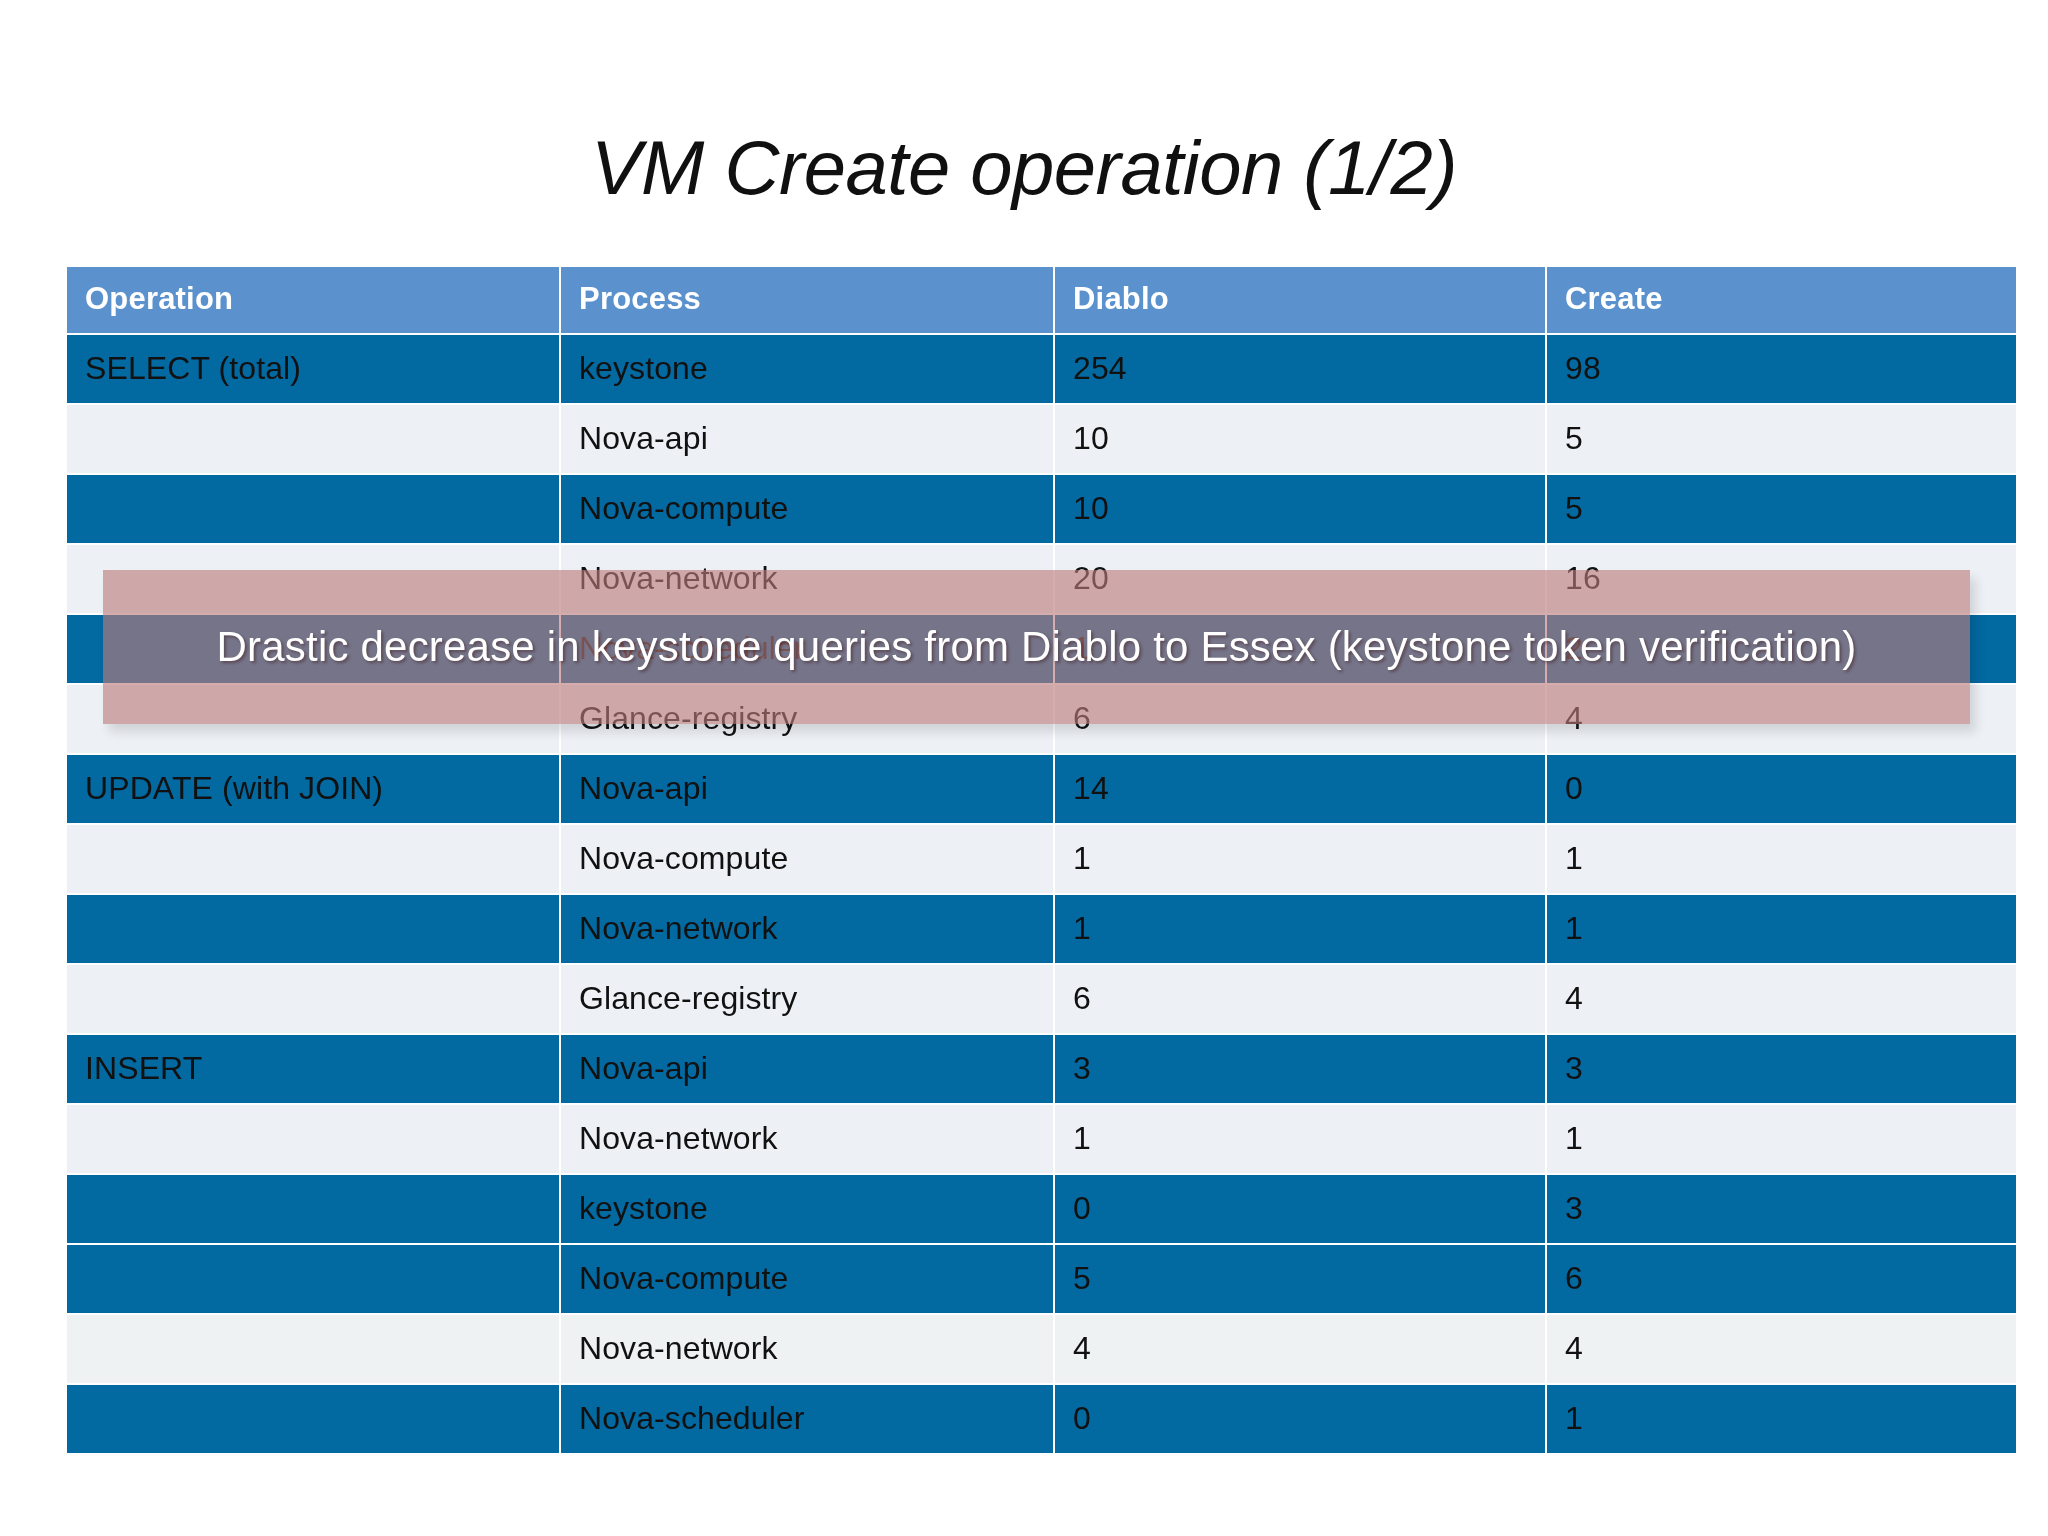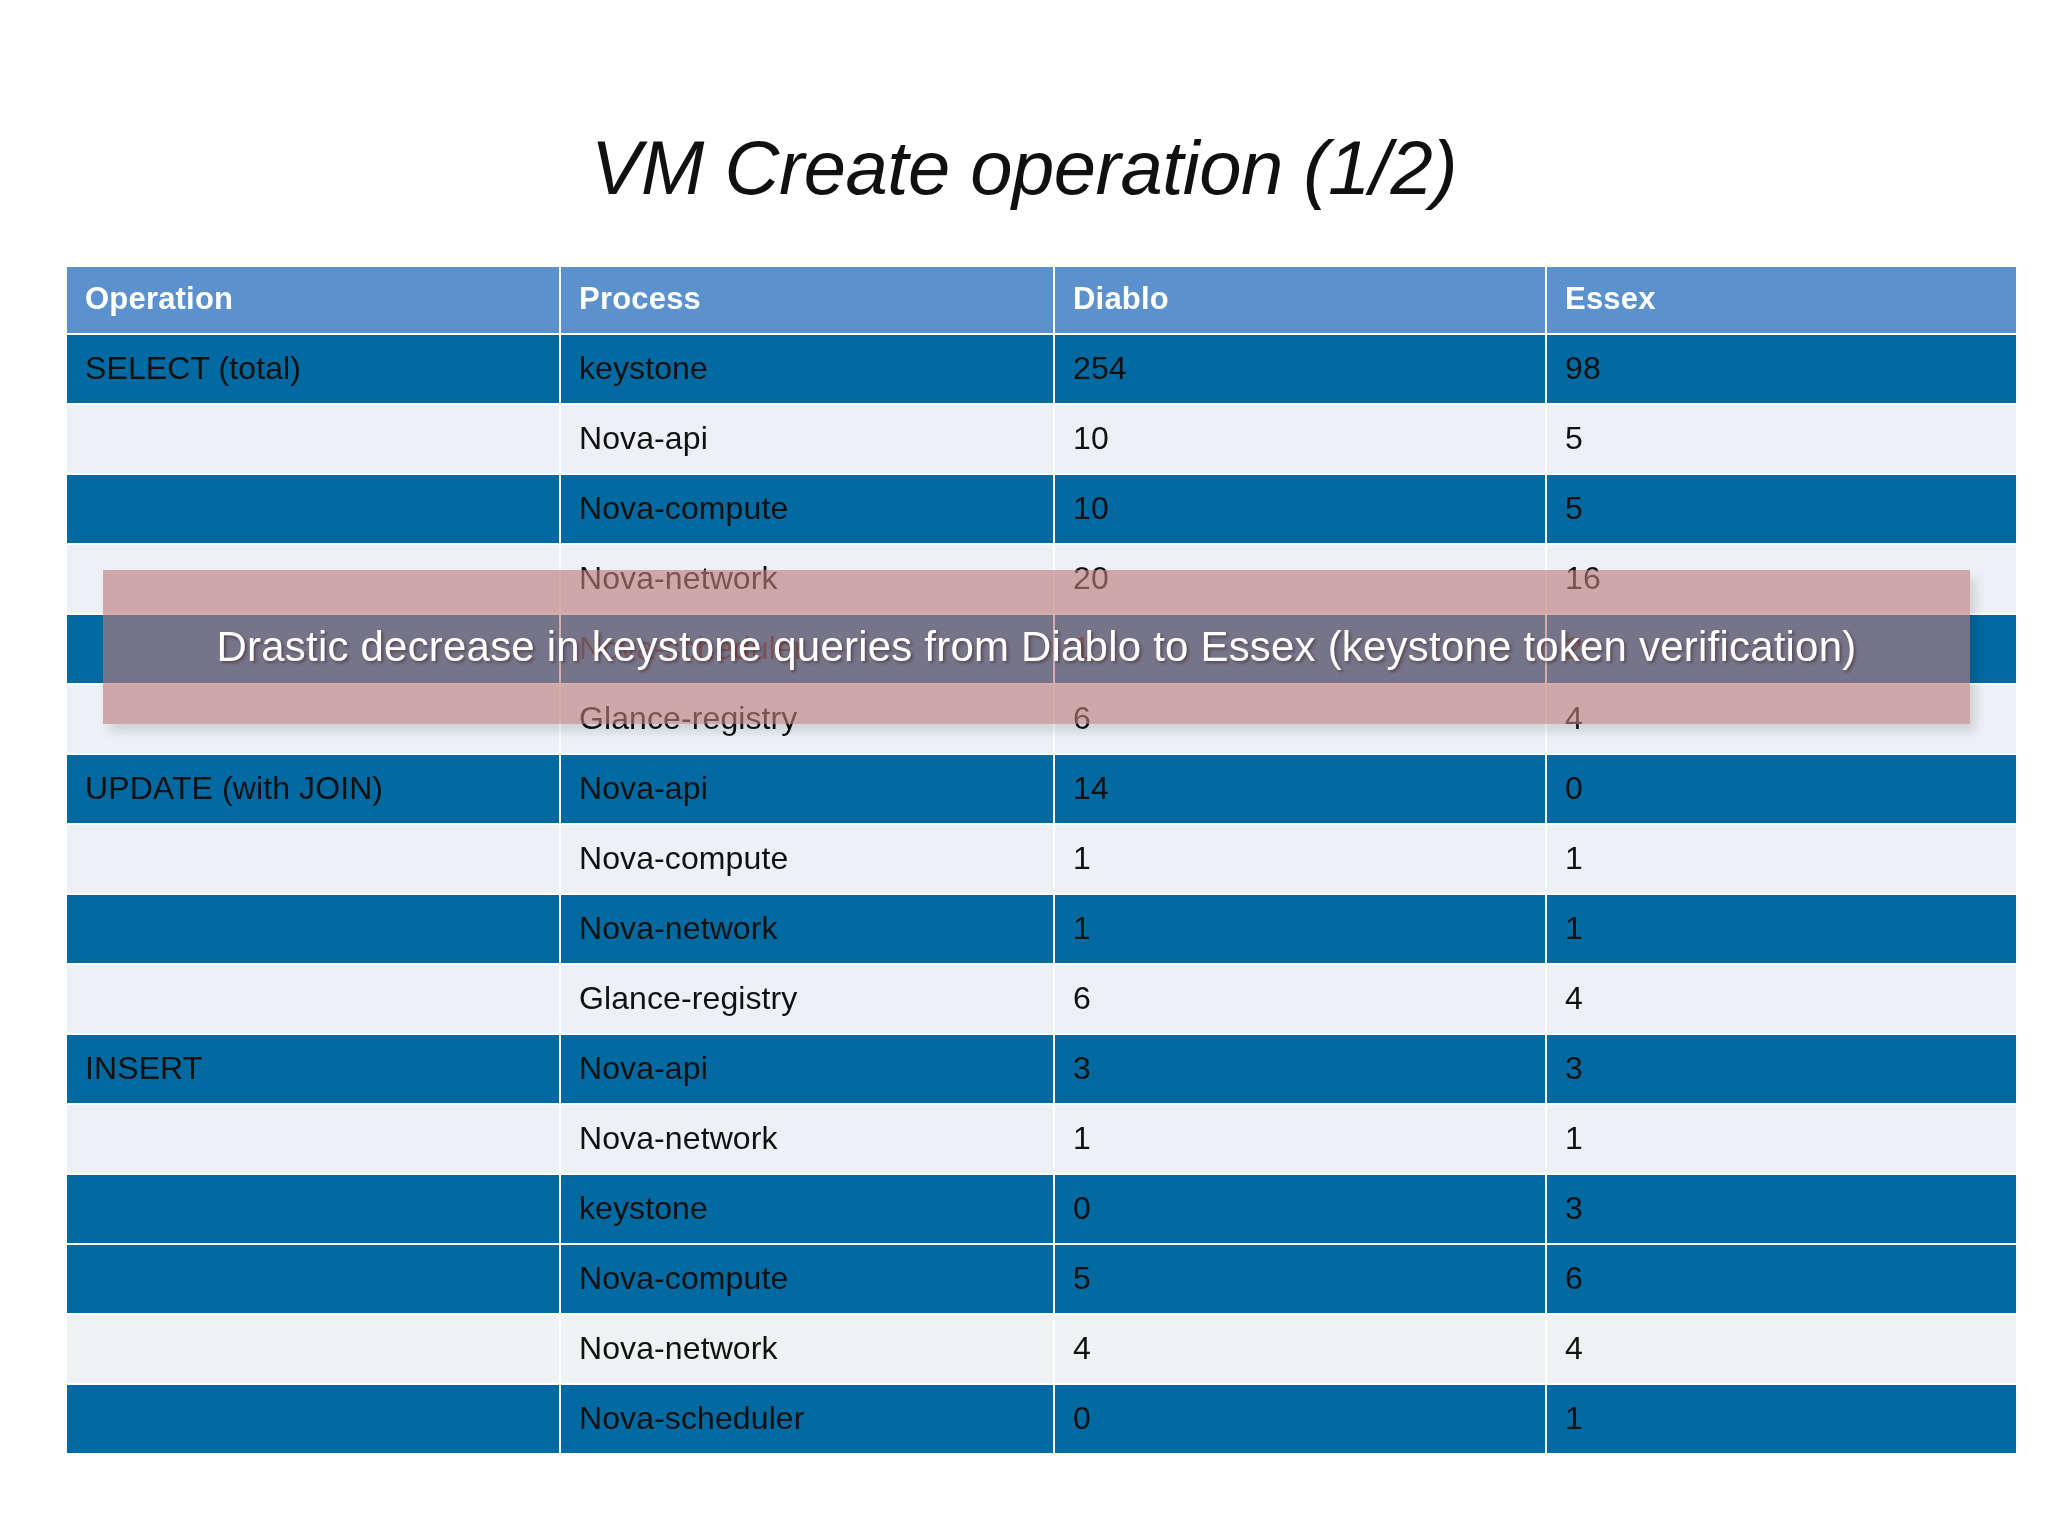--- a/index.html
+++ b/index.html
@@ -119,21 +119,21 @@
         <col class="c-op">
           <col class="c-proc">
           <col class="c-diablo">
           <col class="c-essex">
       </colgroup>
       <thead>
         <tr>
           <th>Operation</th>
           <th>Process</th>
           <th>Diablo</th>
-          <th>Essex</th>
+          <th>Create</th>
         </tr>
       </thead>
       <tbody id="table-body">
           <tr class="row-odd">
             <td>SELECT (total)</td>
             <td>keystone</td>
             <td>254</td>
             <td>98</td>
           </tr>
           <tr class="row-even">

